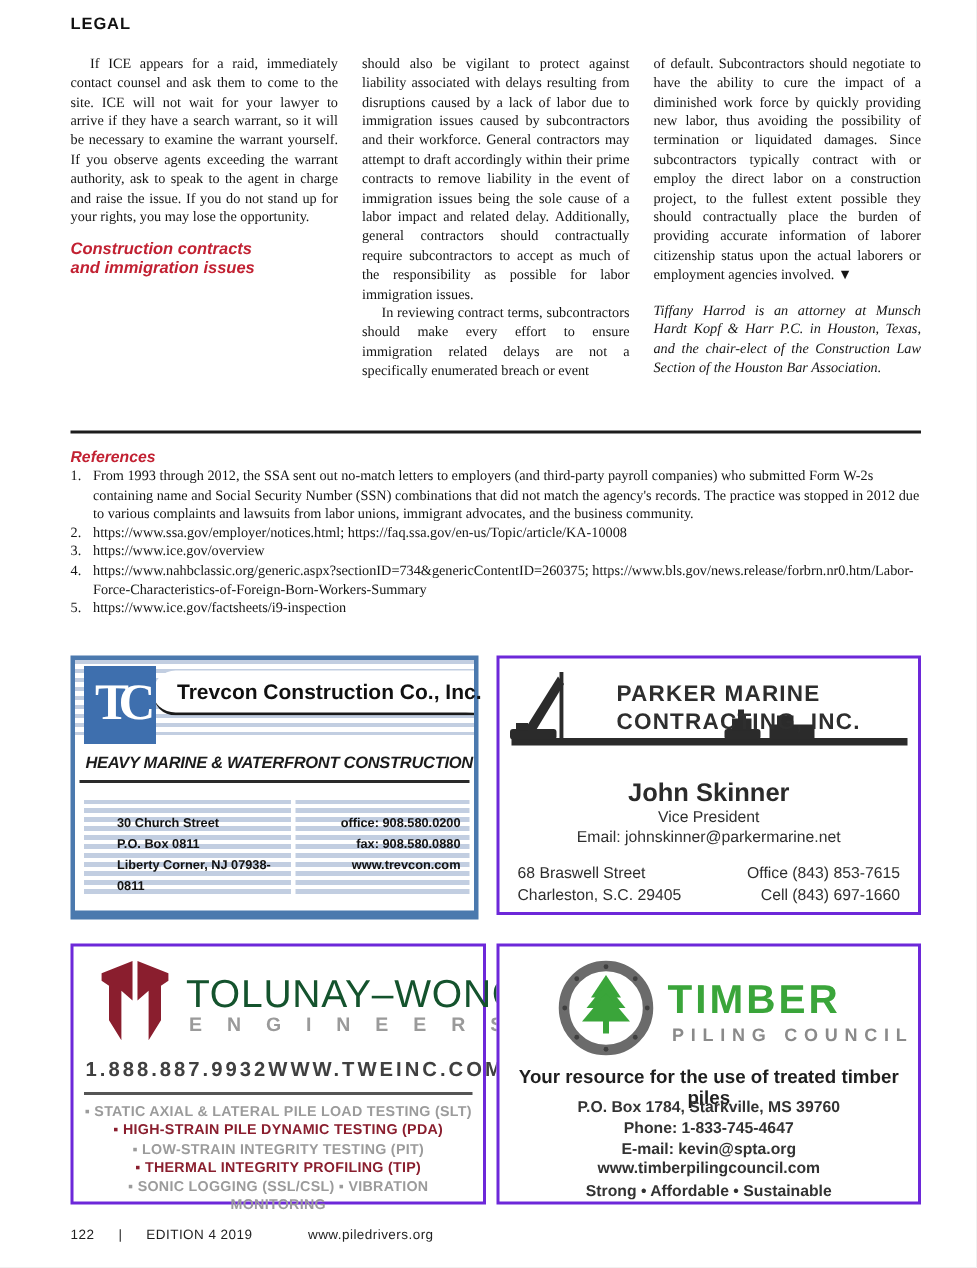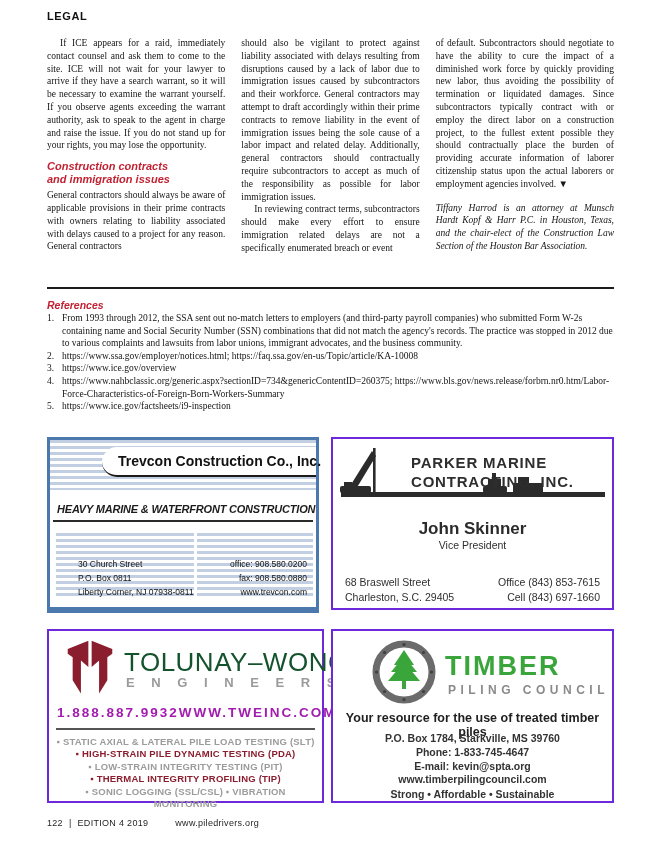--- a/index.html
+++ b/index.html
@@ -61,22 +61,22 @@
     border-radius:15px 0 0 15px; border-bottom:2px solid #1a1a1a; z-index:1;
     display:flex; align-items:center; padding-left:16px;
     font-size:14px; font-weight:bold; color:#111; white-space:nowrap;
   }
   .tc-tagline{
     position:absolute; top:63px; left:7px; right:4px;
     font-size:11px; font-weight:bold; font-style:italic; letter-spacing:-0.2px;
     color:#1c1c1c; white-space:nowrap;
   }
   .tc-underline{ position:absolute; top:80px; left:3px; right:3px; height:2px; background:#2a2a2a; }
-  .tc-address, .tc-contact{ position:absolute; top:93px; height:64px; padding-top:24px;
-    font-size:8.5px; font-weight:normal; line-height:14px; color:#121212; }
+  .tc-address, .tc-contact{ position:absolute; top:93px; height:64px; padding-top:8px;
+    font-size:8.5px; font-weight:bold; line-height:14px; color:#121212; }
   .tc-address{ left:6px; width:138px; padding-left:22px; }
   .tc-contact{ right:3px; width:116px; text-align:right; padding-right:6px; }
   
   .parker{ left:331px; top:437px; width:283px; height:173px; }
   .pm-art{ position:absolute; top:4px; left:4px; }
   .pm-name{
     position:absolute; top:14px; left:78px; font-size:15px; font-weight:bold;
     letter-spacing:0.8px; line-height:19px; color:#2e2e2e; white-space:pre-line;
   }
   .pm-person{ position:absolute; top:80px; left:0; right:0; text-align:center;
@@ -89,21 +89,21 @@
   .pm-phones{ position:absolute; right:12px; top:136px; font-size:10.5px; line-height:15px; text-align:right; color:#2f2f2f; }
   
   .tolunay{ left:47px; top:629px; width:277px; height:174px; }
   .tw-logo{ position:absolute; left:9px; top:8px; }
   .tw-name{ position:absolute; left:75px; top:16px; font-size:26px; font-weight:normal;
     letter-spacing:0.5px; color:#14532d; white-space:nowrap; }
   .tw-sub{ position:absolute; left:77px; top:44px; font-size:13px; font-weight:bold;
     letter-spacing:6.5px; color:#9a9a9a; white-space:nowrap; }
   .tw-phone-row{ position:absolute; left:8px; right:8px; top:74px;
     display:flex; align-items:flex-start; justify-content:space-between;
-    font-size:13.5px; font-weight:bold; letter-spacing:2px; color:#a21caf; }
+    font-size:13.5px; font-weight:bold; letter-spacing:2px; color:#404040; }
   .sep-square{ width:7px; height:7px; background:#3a3a3a; display:inline-block; }
   .tw-rule{ position:absolute; top:97px; left:7px; right:7px; height:1.5px; background:#555; }
   .tw-bullets{ position:absolute; top:105px; left:4px; right:4px; text-align:center; }
   .tw-bullet{ font-size:9.5px; font-weight:bold; line-height:12.4px; letter-spacing:0.2px; }
   .tw-bullet[data-tone="gray"]{ color:#9b9b9b; }
   .tw-bullet[data-tone="red"]{ color:#8a1e2e; }
   
   .timber{ left:331px; top:629px; width:283px; height:174px; }
   .tp-logo{ position:absolute; left:38px; top:8px; }
   .tp-name{ position:absolute; left:112px; top:20px; font-size:27px; font-weight:bold;
@@ -111,36 +111,35 @@
   .tp-sub{ position:absolute; left:115px; top:52px; font-size:12px; font-weight:bold;
     letter-spacing:4.5px; color:#8a8a8a; white-space:nowrap; }
   .tp-tagline{ position:absolute; top:80px; left:0; right:0; text-align:center;
     font-size:12.5px; font-weight:bold; color:#1f1f1f; }
   .tp-contacts{ position:absolute; top:101px; left:0; right:0; text-align:center;
     font-size:10.5px; font-weight:bold; line-height:13.8px; color:#333; }
   .tp-motto{ position:absolute; top:157px; left:0; right:0; text-align:center;
     font-size:10.5px; font-weight:bold; color:#333; }
   
   .footer{ position:absolute; left:47px; top:818px; font-size:9px; letter-spacing:0.3px;
-    color:#1f1f1f; display:flex; gap:6px; align-items:baseline; }
+    color:#1f1f1f; display:flex; gap:16px; align-items:baseline; }
   .footer .site{ margin-left:21px; }
 </style>
 </head>
 <body>
 
 <div class="page">
 
   <div class="section-label">LEGAL</div>
 
   <div class="article">
     <div class="col">
       <p class="indent">If ICE appears for a raid, immediately contact counsel and ask them to come to the site. ICE will not wait for your lawyer to arrive if they have a search warrant, so it will be necessary to examine the warrant yourself. If you observe agents exceeding the warrant authority, ask to speak to the agent in charge and raise the issue. If you do not stand up for your rights, you may lose the opportunity.</p>
       <h3 class="red-heading">Construction contracts
 and immigration issues</h3>
-      <p>General contractors should always be aware of applicable provisions in their prime contracts with owners relating to liability associated with delays caused to a project for any reason. General contractors</p>
     </div>
     <div class="col">
       <p>should also be vigilant to protect against liability associated with delays resulting from disruptions caused by a lack of labor due to immigration issues caused by subcontractors and their workforce. General contractors may attempt to draft accordingly within their prime contracts to remove liability in the event of immigration issues being the sole cause of a labor impact and related delay. Additionally, general contractors should contractually require subcontractors to accept as much of the responsibility as possible for labor immigration issues.</p>
       <p class="indent">In reviewing contract terms, subcontractors should make every effort to ensure immigration related delays are not a specifically enumerated breach or event</p>
     </div>
     <div class="col">
       <p>of default. Subcontractors should negotiate to have the ability to cure the impact of a diminished work force by quickly providing new labor, thus avoiding the possibility of termination or liquidated damages. Since subcontractors typically contract with or employ the direct labor on a construction project, to the fullest extent possible they should contractually place the burden of providing accurate information of laborer citizenship status upon the actual laborers or employment agencies involved. ▼</p>
       <p class="bio">Tiffany Harrod is an attorney at Munsch Hardt Kopf &amp; Harr P.C. in Houston, Texas, and the chair-elect of the Construction Law Section of the Houston Bar Association.</p>
     </div>
   </div>
@@ -166,20 +165,21 @@
       <span class="ref-text">https://www.nahbclassic.org/generic.aspx?sectionID=734&amp;genericContentID=260375; https://www.bls.gov/news.release/forbrn.nr0.htm/Labor-Force-Characteristics-of-Foreign-Born-Workers-Summary</span>
     </div>
     <div class="ref-item">
       <span class="ref-num">5.</span>
       <span class="ref-text">https://www.ice.gov/factsheets/i9-inspection</span>
     </div>
   </div>
 
   <div class="ad trevcon">
     <div class="tc-band stripes"></div>
+    <div class="tc-logo">TC</div>
     <div class="tc-title">Trevcon Construction Co., Inc.</div>
     <div class="tc-tagline">HEAVY MARINE &amp; WATERFRONT CONSTRUCTION</div>
     <div class="tc-underline"></div>
     <div class="tc-address stripes">
       <div>30 Church Street</div>
       <div>P.O. Box 0811</div>
       <div>Liberty Corner, NJ 07938-0811</div>
     </div>
     <div class="tc-contact stripes">
       <div>office: 908.580.0200</div>
@@ -201,20 +201,21 @@
         <rect x="151" y="36" width="13" height="8"></rect>
         <rect x="155" y="30" width="4" height="7"></rect>
         <rect x="176" y="40" width="30" height="10" rx="1"></rect>
         <rect x="181" y="34" width="11" height="7"></rect>
       </g>
     </svg>
     <div class="pm-name">PARKER MARINE
 CONTRACTING, INC.</div>
     <div class="pm-person">John Skinner</div>
     <div class="pm-title">Vice President</div>
+    <div class="pm-email">Email: johnskinner@parkermarine.net</div>
     <div class="pm-addr">
       <div>68 Braswell Street</div>
       <div>Charleston, S.C. 29405</div>
     </div>
     <div class="pm-phones">
       <div>Office (843) 853-7615</div>
       <div>Cell (843) 697-1660</div>
     </div>
   </div>
 

